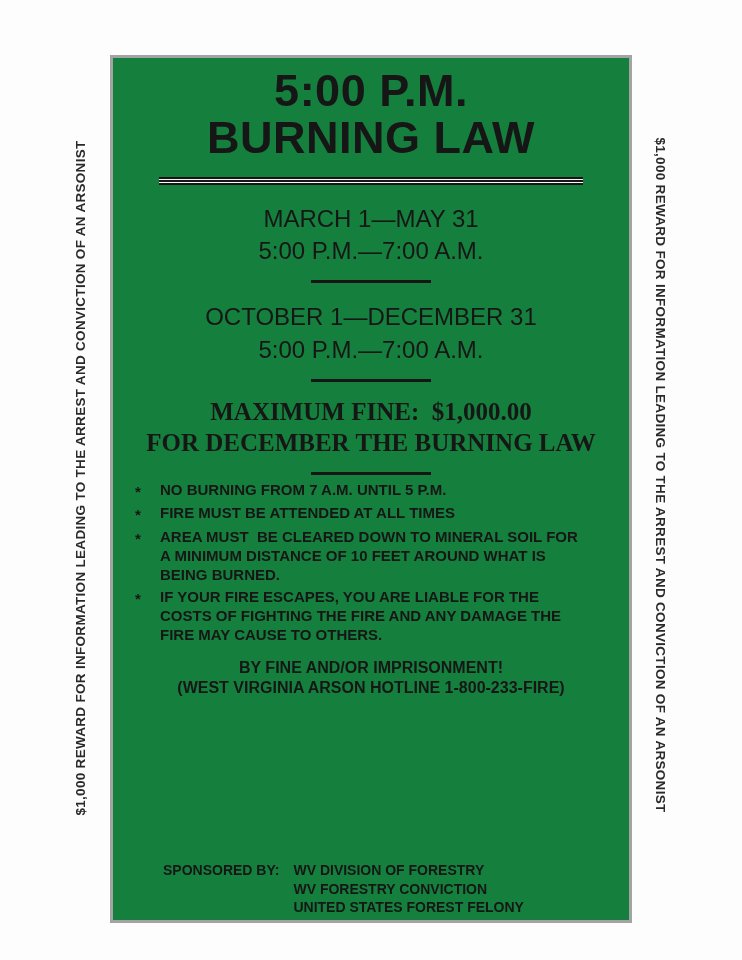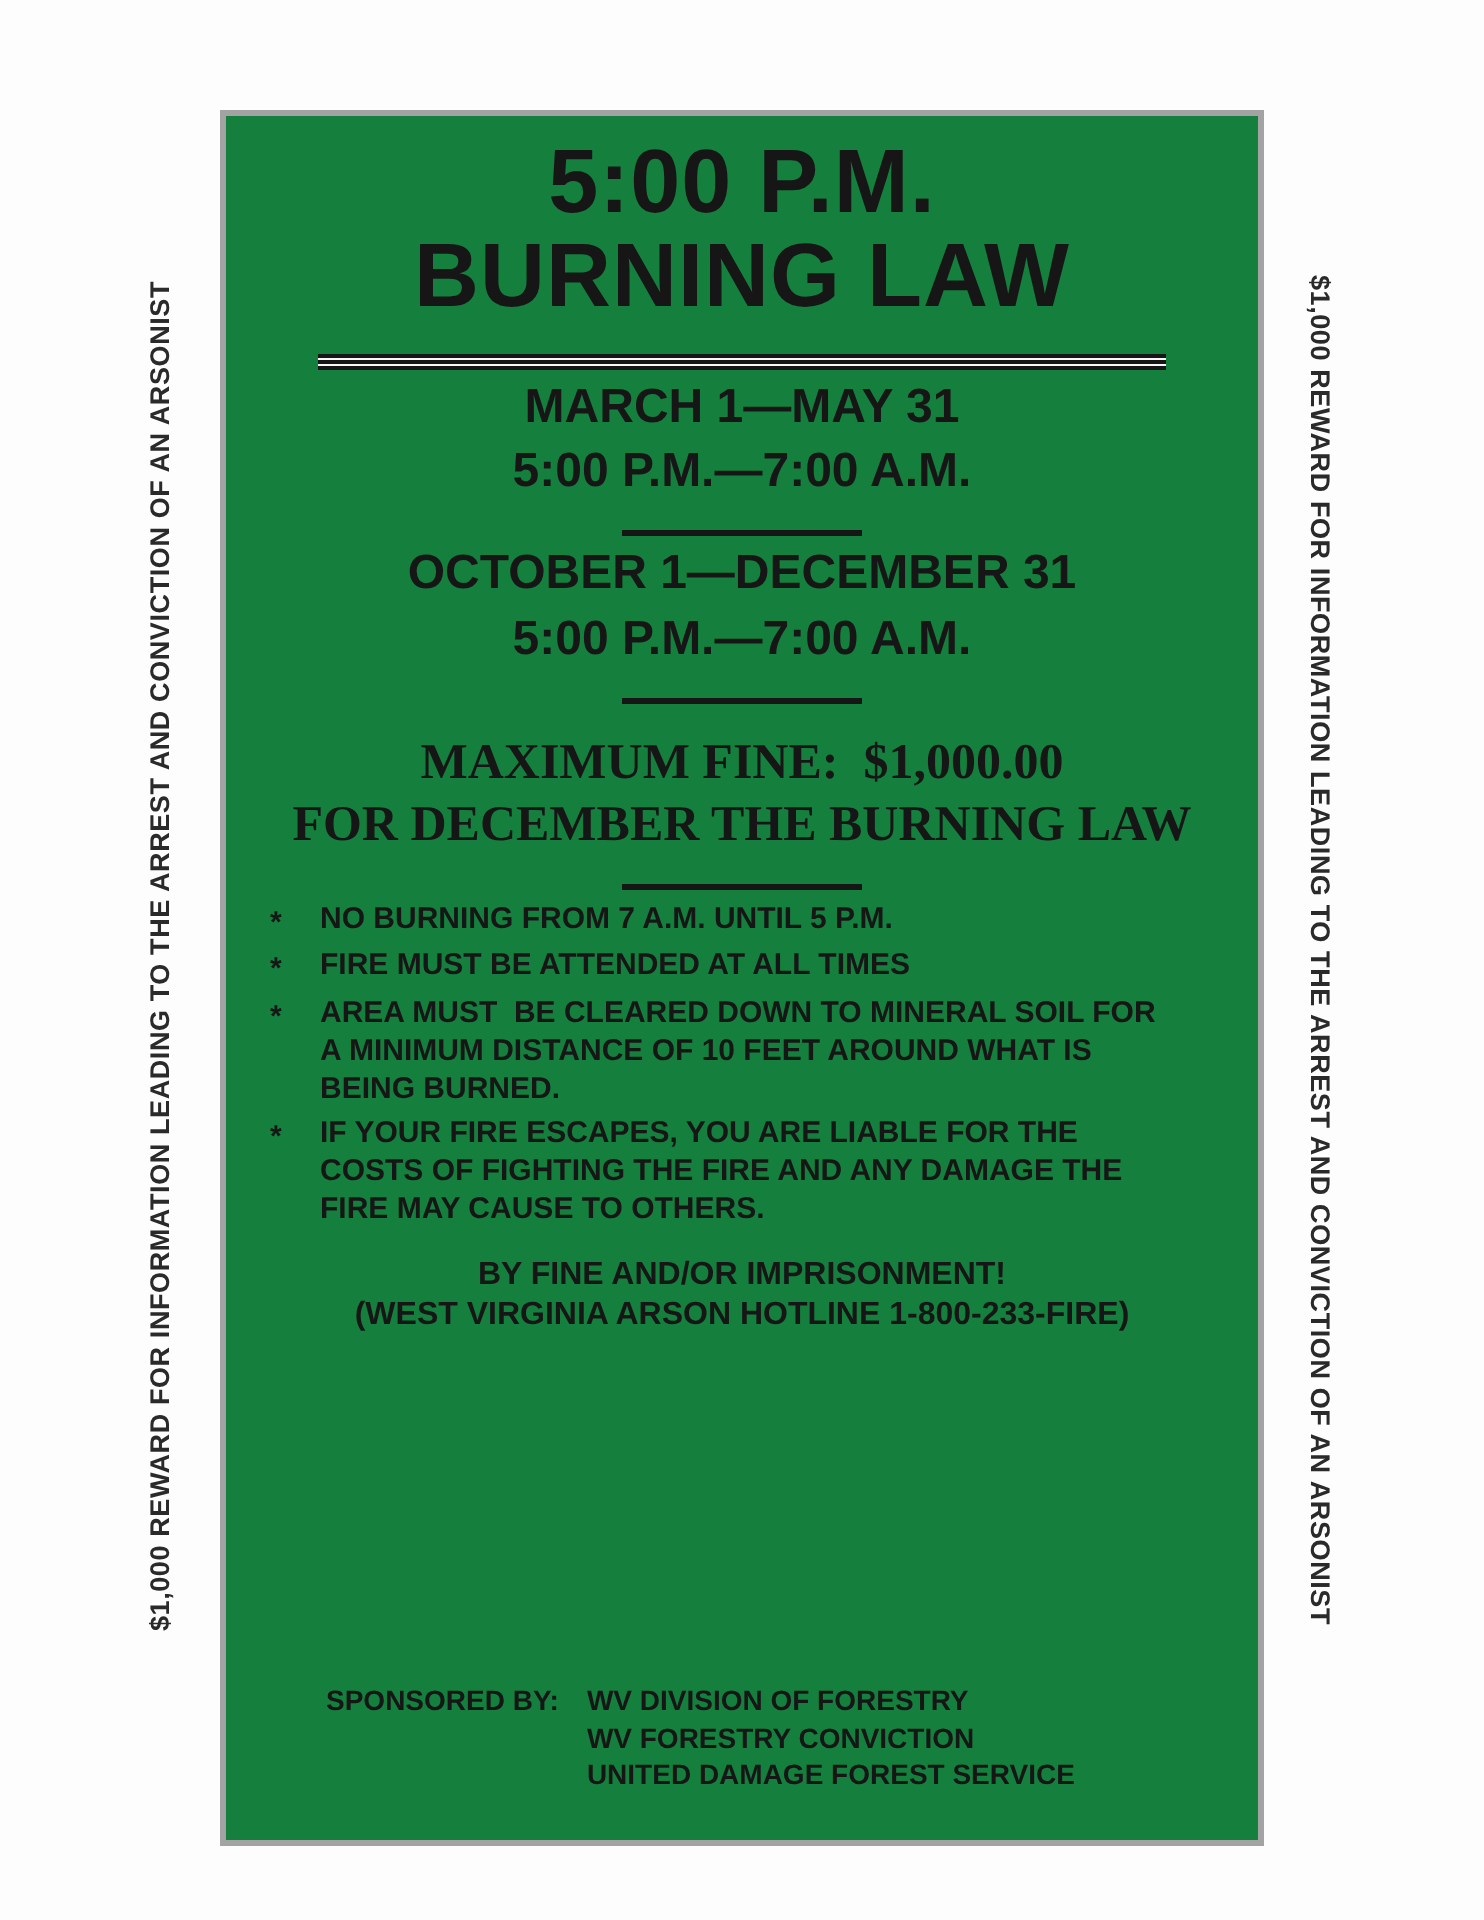--- a/index.html
+++ b/index.html
@@ -59,23 +59,23 @@
     margin: 15px auto 0 auto;
     background: linear-gradient(
       #161616 0px, #161616 2px,
       #f8f8f8 2px, #f8f8f8 3px,
       #161616 3px, #161616 5px,
       #f8f8f8 5px, #f8f8f8 6px,
       #161616 6px, #161616 8px
     );
   }
   .period {
-    margin-top: 3px;
+    margin-top: 18px;
     font-size: 24px;
-    font-weight: bold;
+    font-weight: normal;
     line-height: 1.35;
   }
   .short-rule {
     width: 120px;
     height: 3px;
     margin: 13px auto 0 auto;
     background: #161616;
   }
   .fine {
     margin-top: 14px;
@@ -116,21 +116,21 @@
   }
   .felony {
     margin-top: 13px;
     font-size: 16px;
     font-weight: bold;
     line-height: 1.3;
   }
   .sponsored {
     position: absolute;
     left: 50px;
-    bottom: 24px;
+    bottom: 4px;
     display: flex;
     align-items: flex-start;
     text-align: left;
     font-size: 14px;
     font-weight: bold;
     line-height: 1.3;
   }
   .sp-label {
     margin-right: 14px;
   }
@@ -192,17 +192,17 @@
   <div class="felony">
     <div>BY FINE AND/OR IMPRISONMENT!</div>
     <div>(WEST VIRGINIA ARSON HOTLINE 1-800-233-FIRE)</div>
   </div>
 
   <div class="sponsored">
     <div class="sp-label">SPONSORED BY:</div>
     <div class="sp-list">
       <div>WV DIVISION OF FORESTRY</div>
       <div>WV FORESTRY CONVICTION</div>
-      <div>UNITED DAMAGE FOREST SERVICE</div>
+      <div>UNITED STATES FOREST FELONY</div>
     </div>
   </div>
 
 </div>
 
 </body></html>

